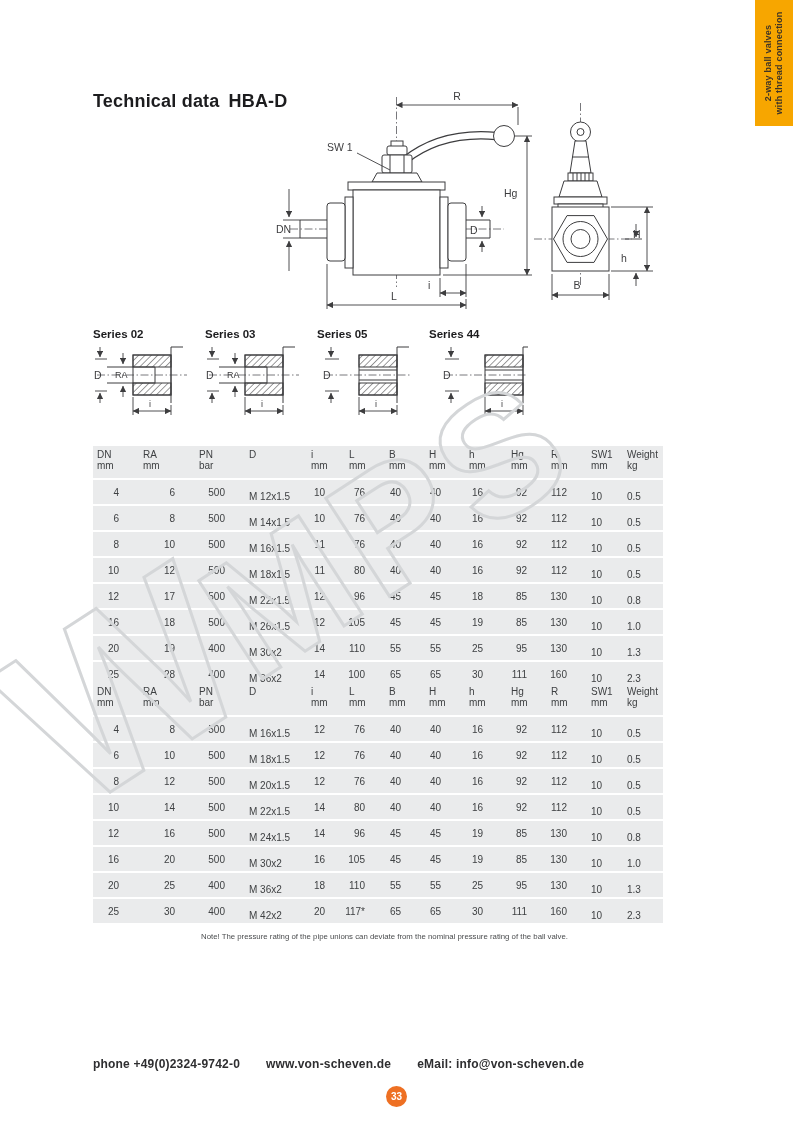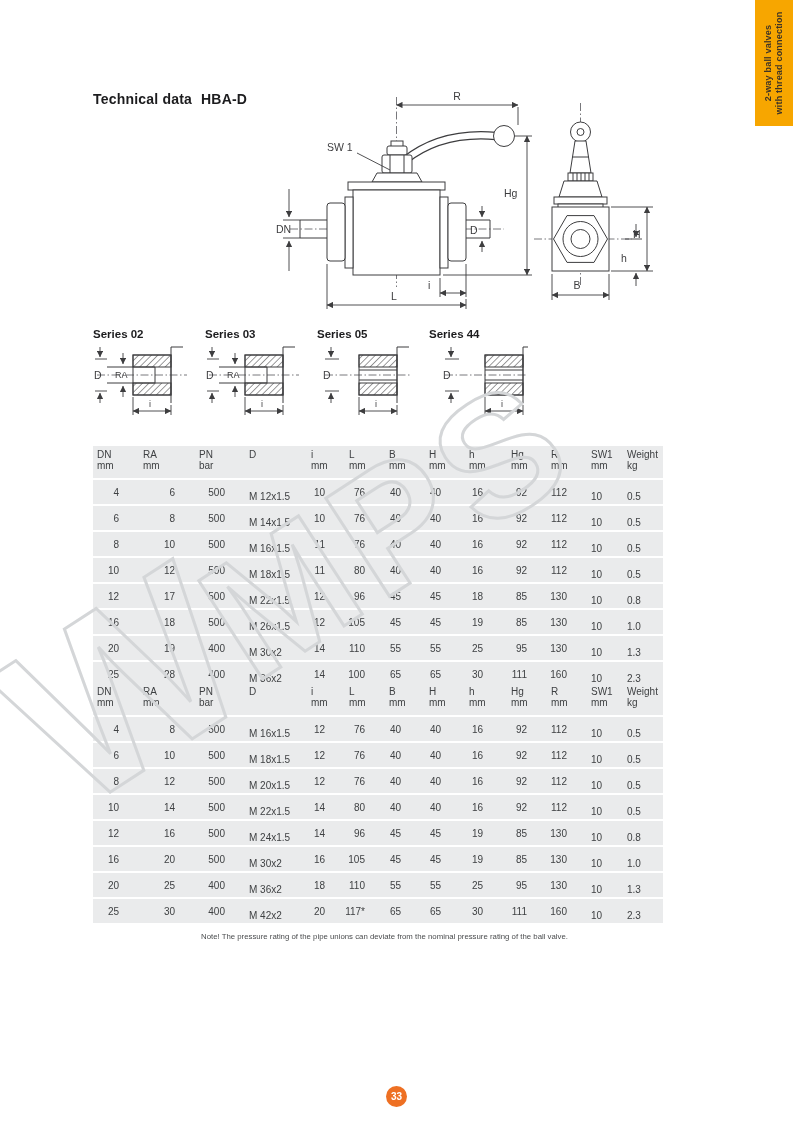--- a/index.html
+++ b/index.html
@@ -14,21 +14,21 @@
   .tab { position:absolute; top:0; right:0; width:38px; height:126px; background:#F7A600; }
   .tab-inner {
     position:absolute; top:126px; left:0; width:126px; height:38px;
     transform:rotate(-90deg); transform-origin:left top;
     display:flex; flex-direction:column; justify-content:center; align-items:center;
     font-size:9px; font-weight:bold; color:#3e3426; line-height:11px; text-align:center;
     letter-spacing:.2px;
   }
 
   
-  .title { position:absolute; left:93px; top:91px; font-size:14px; font-weight:bold; color:#1c1c1e; letter-spacing:.2px; }
+  .title { position:absolute; left:93px; top:91px; font-size:18px; font-weight:bold; color:#1c1c1e; letter-spacing:.2px; }
   .title .model { margin-left:9px; }
 
   
   .main-drawing { position:absolute; left:270px; top:85px; }
   svg text { font-family:"Liberation Sans", sans-serif; }
   .dl { font-size:10.5px; fill:#3d3d3f; }
   .dls { font-size:9px; fill:#3d3d3f; }
   .s  { stroke:#3d3d3f; stroke-width:1; fill:none; }
   .sf { stroke:#3d3d3f; stroke-width:1; fill:#ffffff; }
   .dim{ stroke:#3d3d3f; stroke-width:.9; fill:none; }
@@ -701,20 +701,25 @@
             <td class="c11">10</td>
             <td class="c12">2.3</td>
           </tr>
         </tbody>
     </table>
     <div class="notes">
         <div class="note-line">Note! The pressure rating of the pipe unions can deviate from the nominal pressure rating of the ball valve.</div>
       </div>
   </div>
 
+  <div class="footer">
+    <span>phone +49(0)2324-9742-0</span>
+    <span>www.von-scheven.de</span>
+    <span>eMail: info@von-scheven.de</span>
+  </div>
   <div class="page-circle">
     <span>33</span>
   </div>
 
   <svg class="watermark" width="793" height="1122" viewBox="0 0 793 1122">
     <g transform="translate(75,815) rotate(-33)">
       <text class="wm-logo" x="0" y="0">W</text>
       <text class="wm-text" x="220" y="-12">MPS</text>
     </g>
   </svg>

